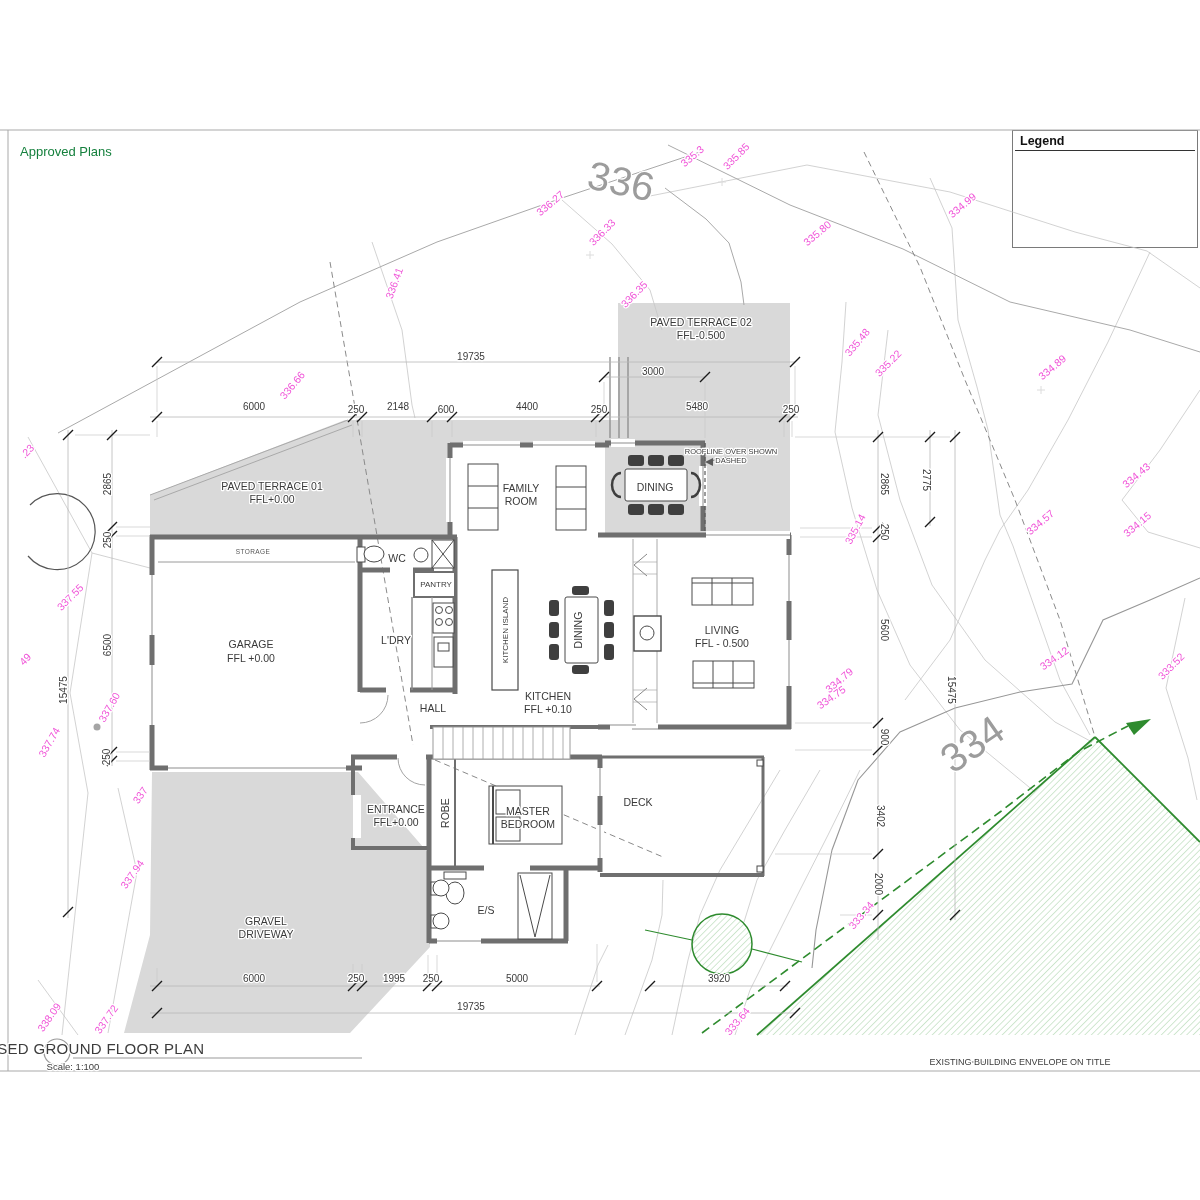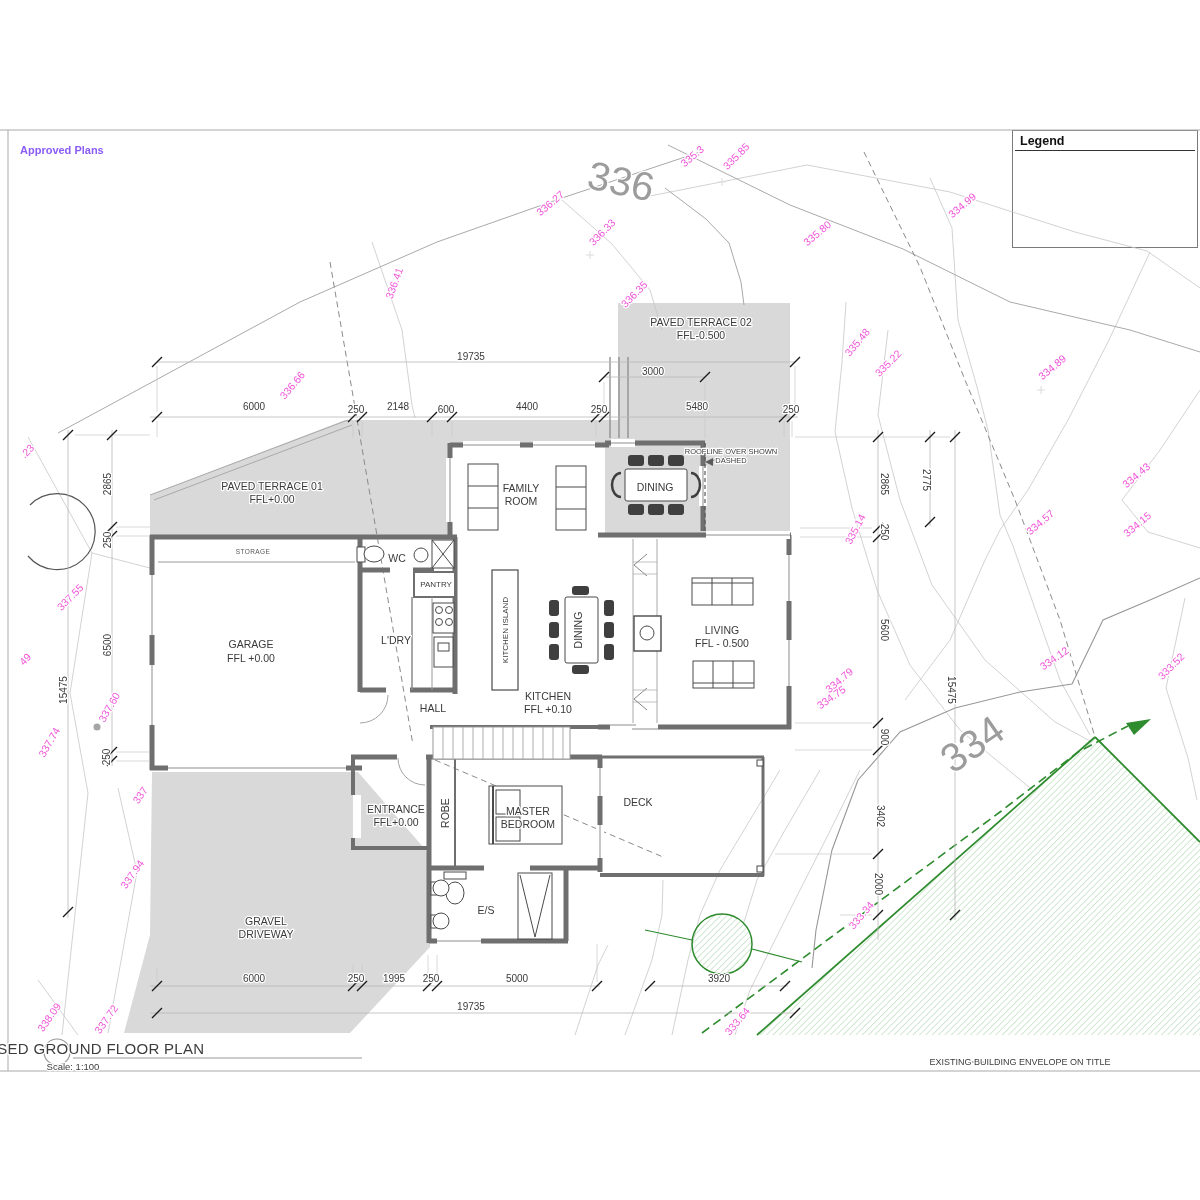--- a/index.html
+++ b/index.html
@@ -1,18 +1,18 @@
 <!DOCTYPE html>
 <html><head>
 <meta charset="utf-8">
 <style>
   html,body{margin:0;padding:0;background:#ffffff;}
   .sheet{position:relative;width:1200px;height:1200px;background:#ffffff;overflow:hidden;
          font-family:"Liberation Sans",sans-serif;}
-  .approved{position:absolute;left:20px;top:144px;font-size:11px;color:#8b5cf6;font-weight:bold;}
+  .approved{position:absolute;left:20px;top:144px;font-size:13px;color:#15803d;}
   .legend-box{position:absolute;left:1012px;top:130px;width:186px;height:118px;
               border:1px solid #7a7a7a;background:#ffffff;box-sizing:border-box;}
   .legend-title{font-size:12.5px;font-weight:bold;color:#111;padding:3px 0 2px 5px;
                 border-bottom:1.5px solid #333;margin:0 2px 0 2px;}
   svg{position:absolute;left:0;top:0;}
   
   text.lb{font-family:"Liberation Sans",sans-serif;dominant-baseline:central;text-anchor:middle;
           paint-order:stroke;stroke:#ffffff;stroke-width:2.5px;stroke-linejoin:round;}
   .dim{font-size:10px;fill:#3b3b3b;}
   .room{font-size:10.5px;fill:#3a3a3a;}

